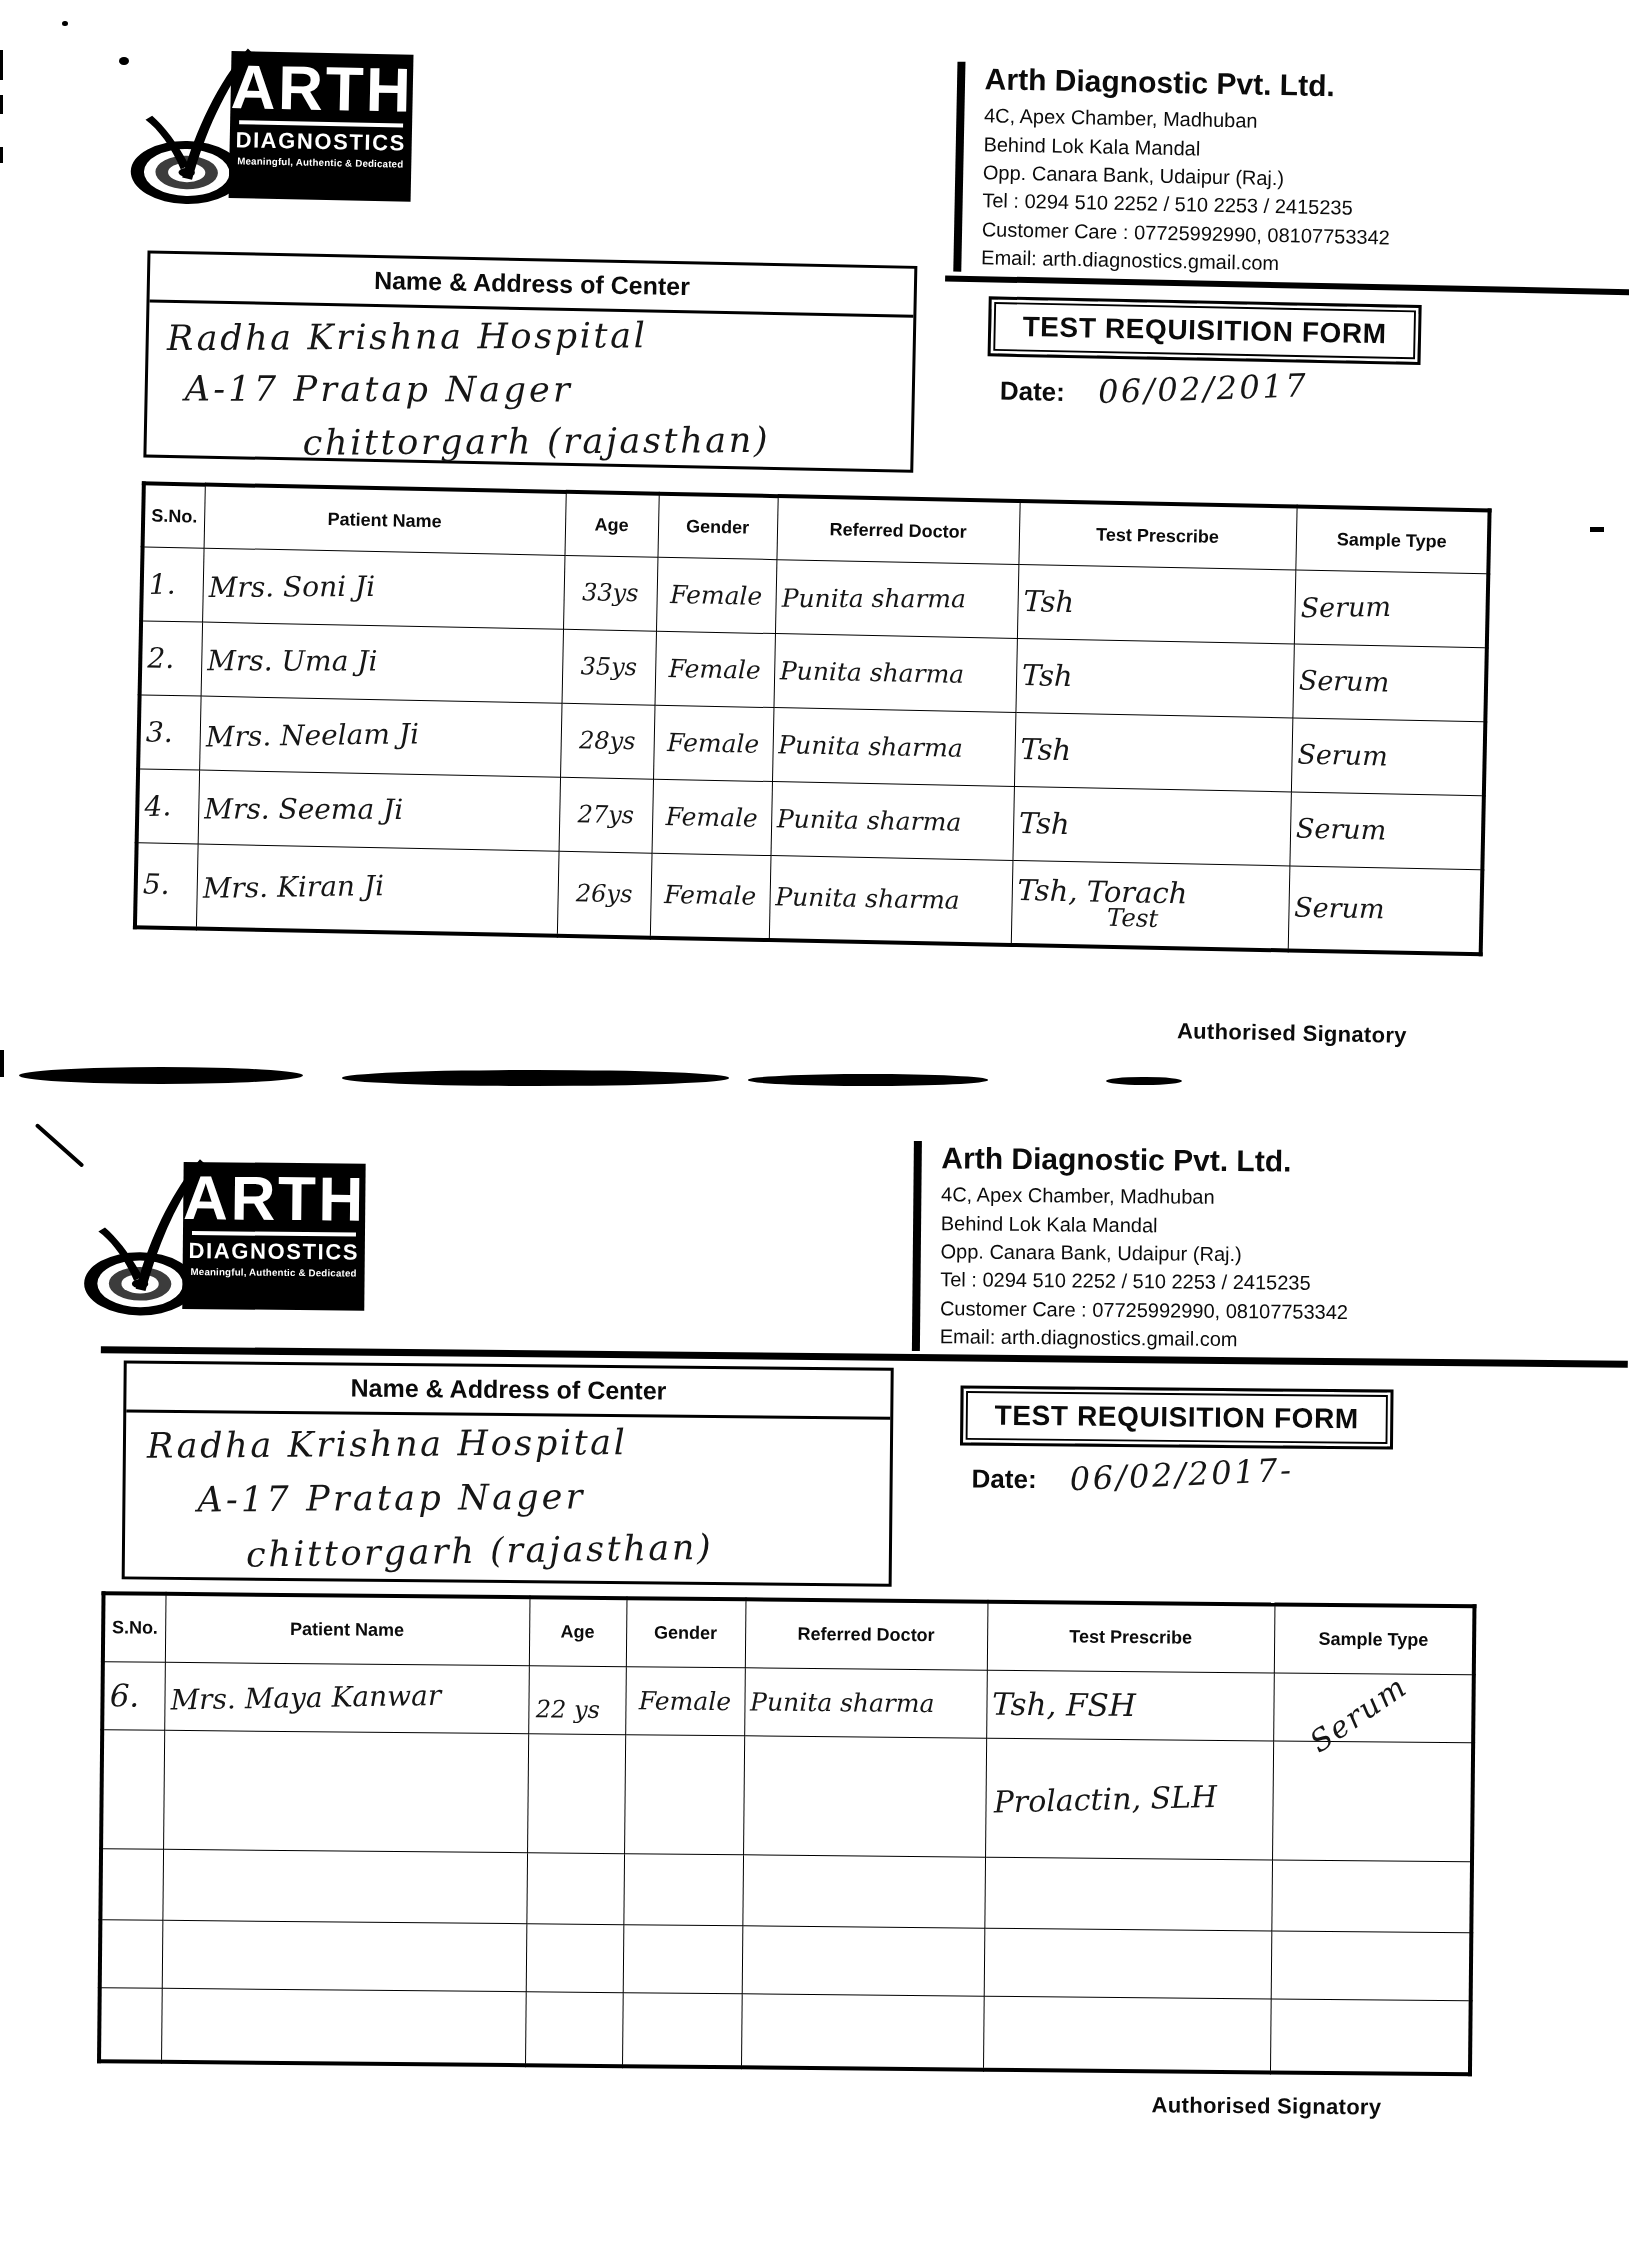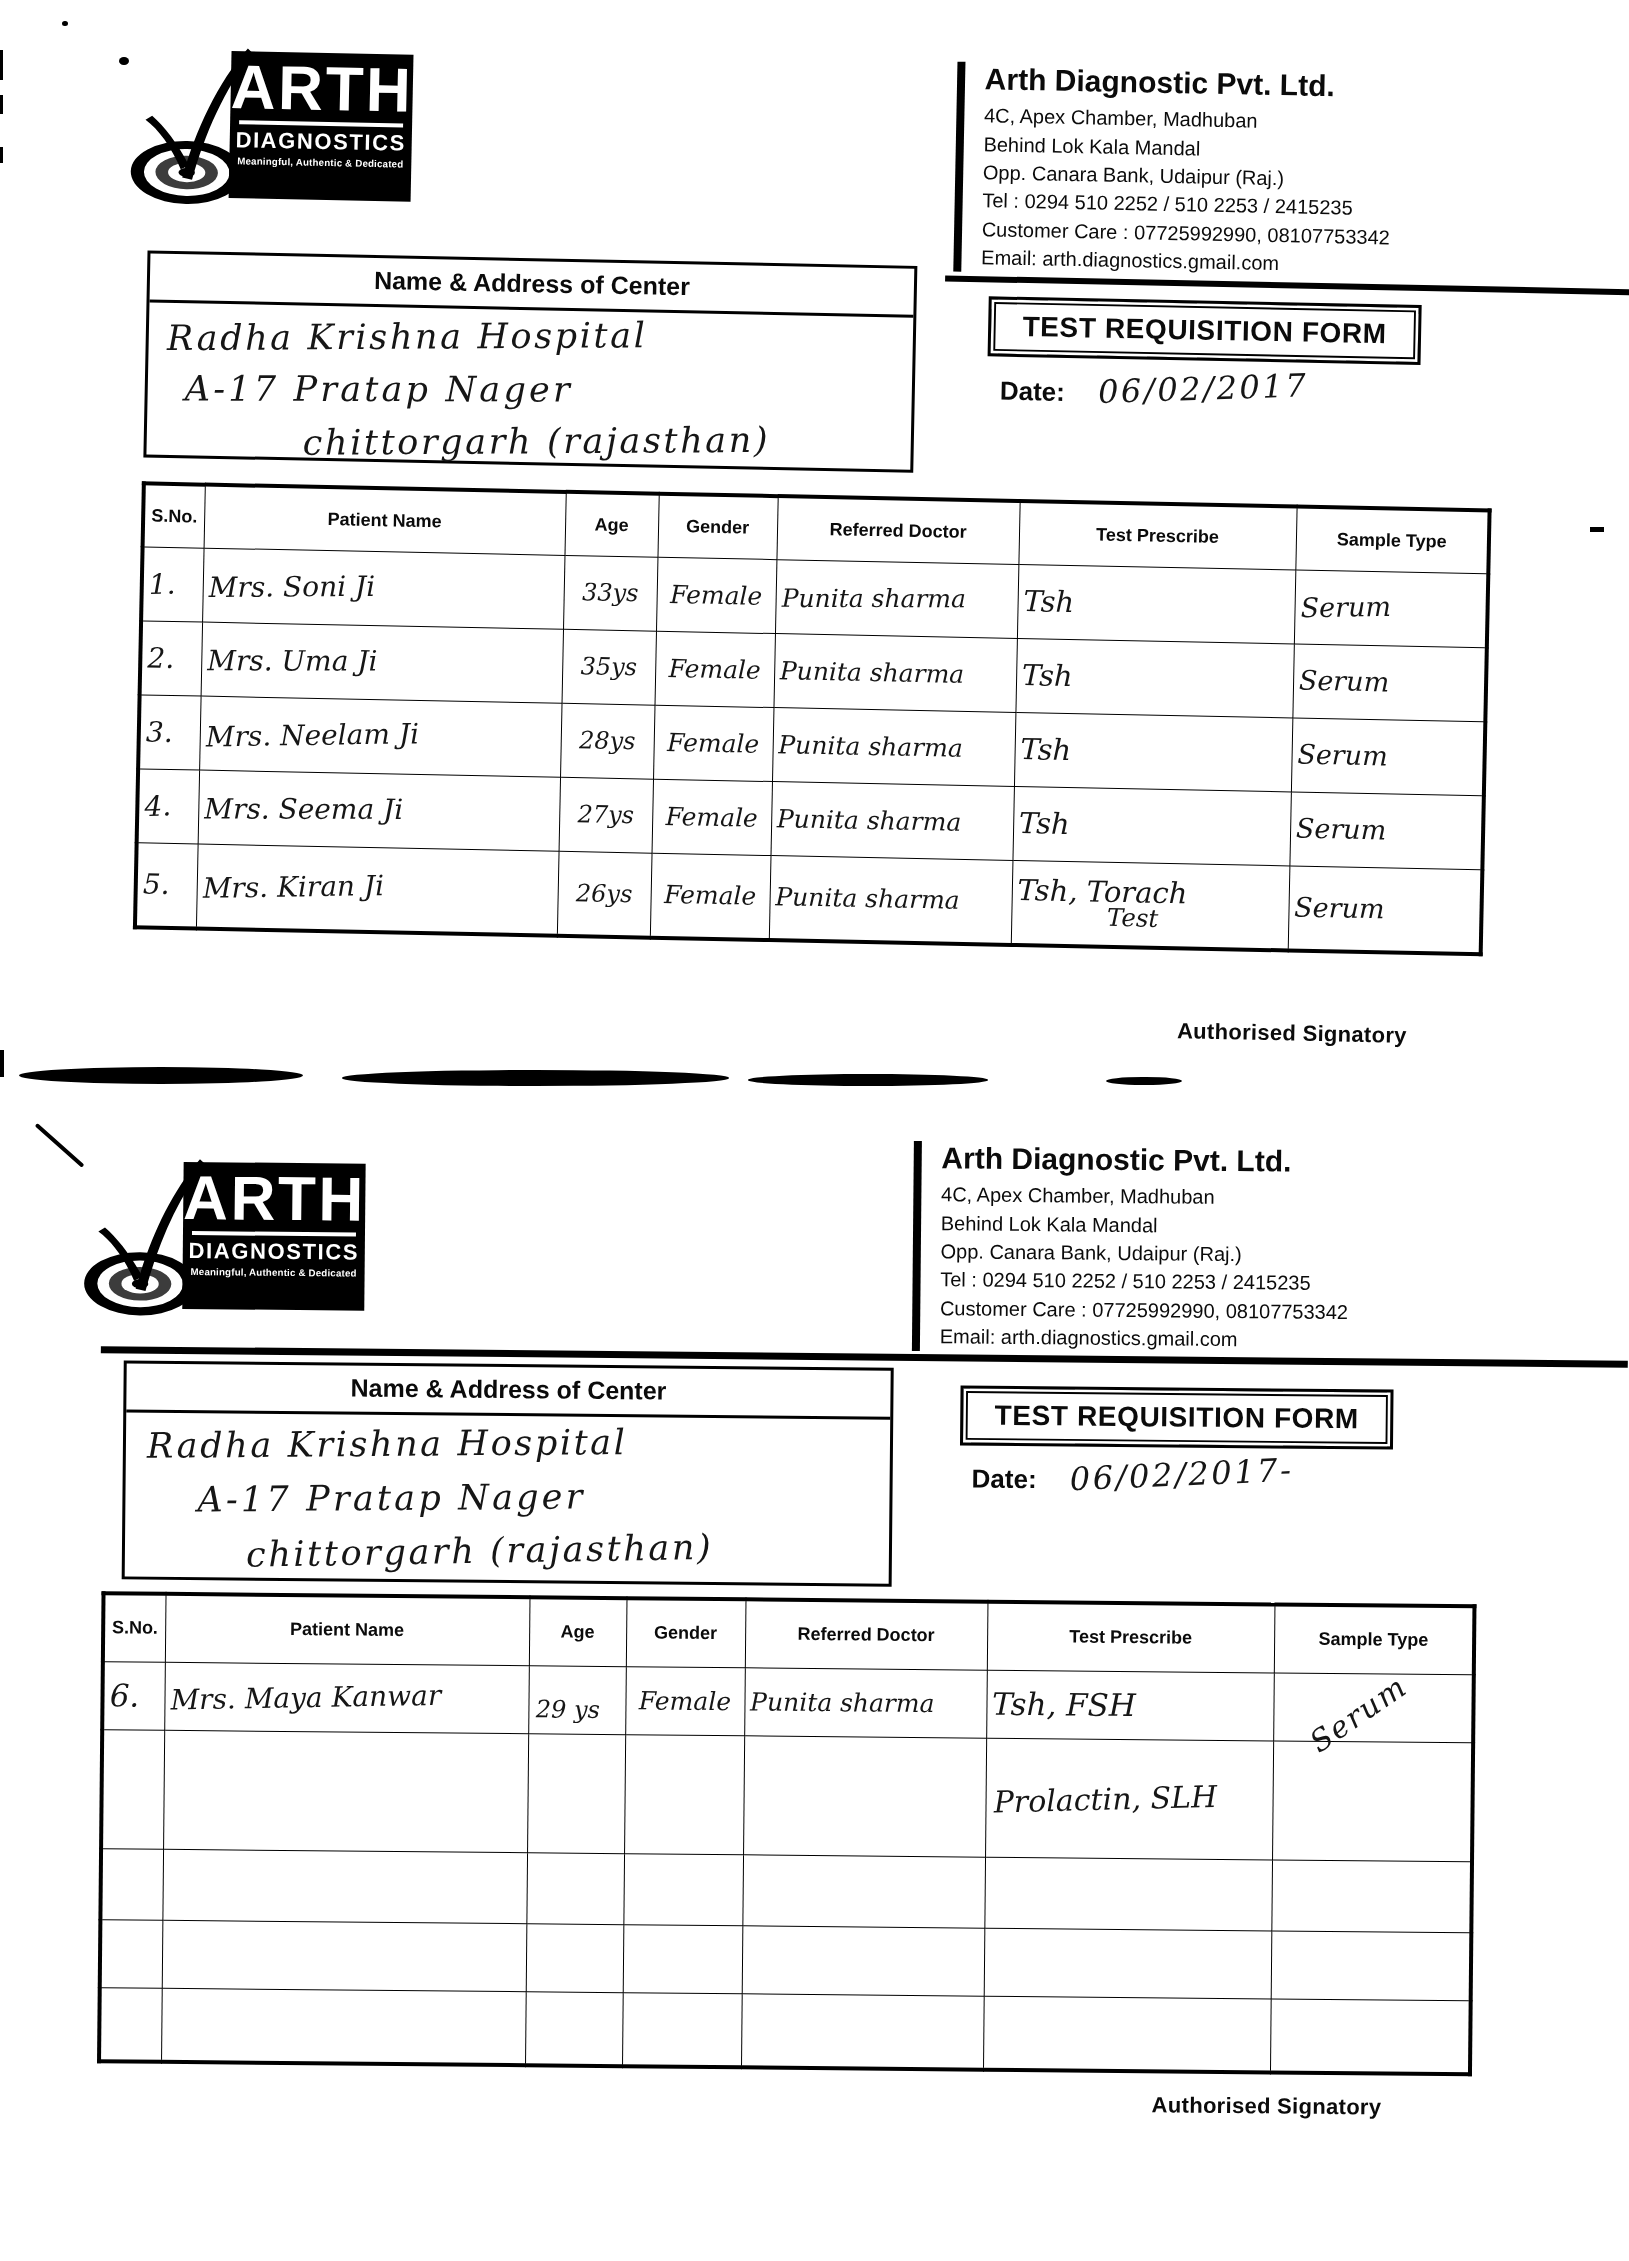--- a/index.html
+++ b/index.html
@@ -281,21 +281,21 @@
         <th>Patient Name</th>
         <th>Age</th>
         <th>Gender</th>
         <th>Referred Doctor</th>
         <th>Test Prescribe</th>
         <th>Sample Type</th>
       </tr>
       <tr style="height:68px">
         <td class="c-sno"><span class="hand" style="font-size:31px;">6.</span></td>
         <td class="c-name"><span class="hand" style="transform:rotate(-1.5deg)">Mrs. Maya Kanwar</span></td>
-        <td class="c-age"><span class="hand" style="position:relative;top:10.3px;left:-9px;">29 ys</span></td>
+        <td class="c-age"><span class="hand" style="position:relative;top:10.3px;left:-9px;">22 ys</span></td>
         <td class="c-gender"><span class="hand">Female</span></td>
         <td class="c-doctor"><span class="hand">Punita sharma</span></td>
         <td class="c-test"><span class="hand" style="font-size:31px;">Tsh, FSH</span></td>
         <td class="c-sample"></td>
       </tr>
       <tr style="height:119px">
         <td></td>
         <td></td>
         <td></td>
         <td></td>

